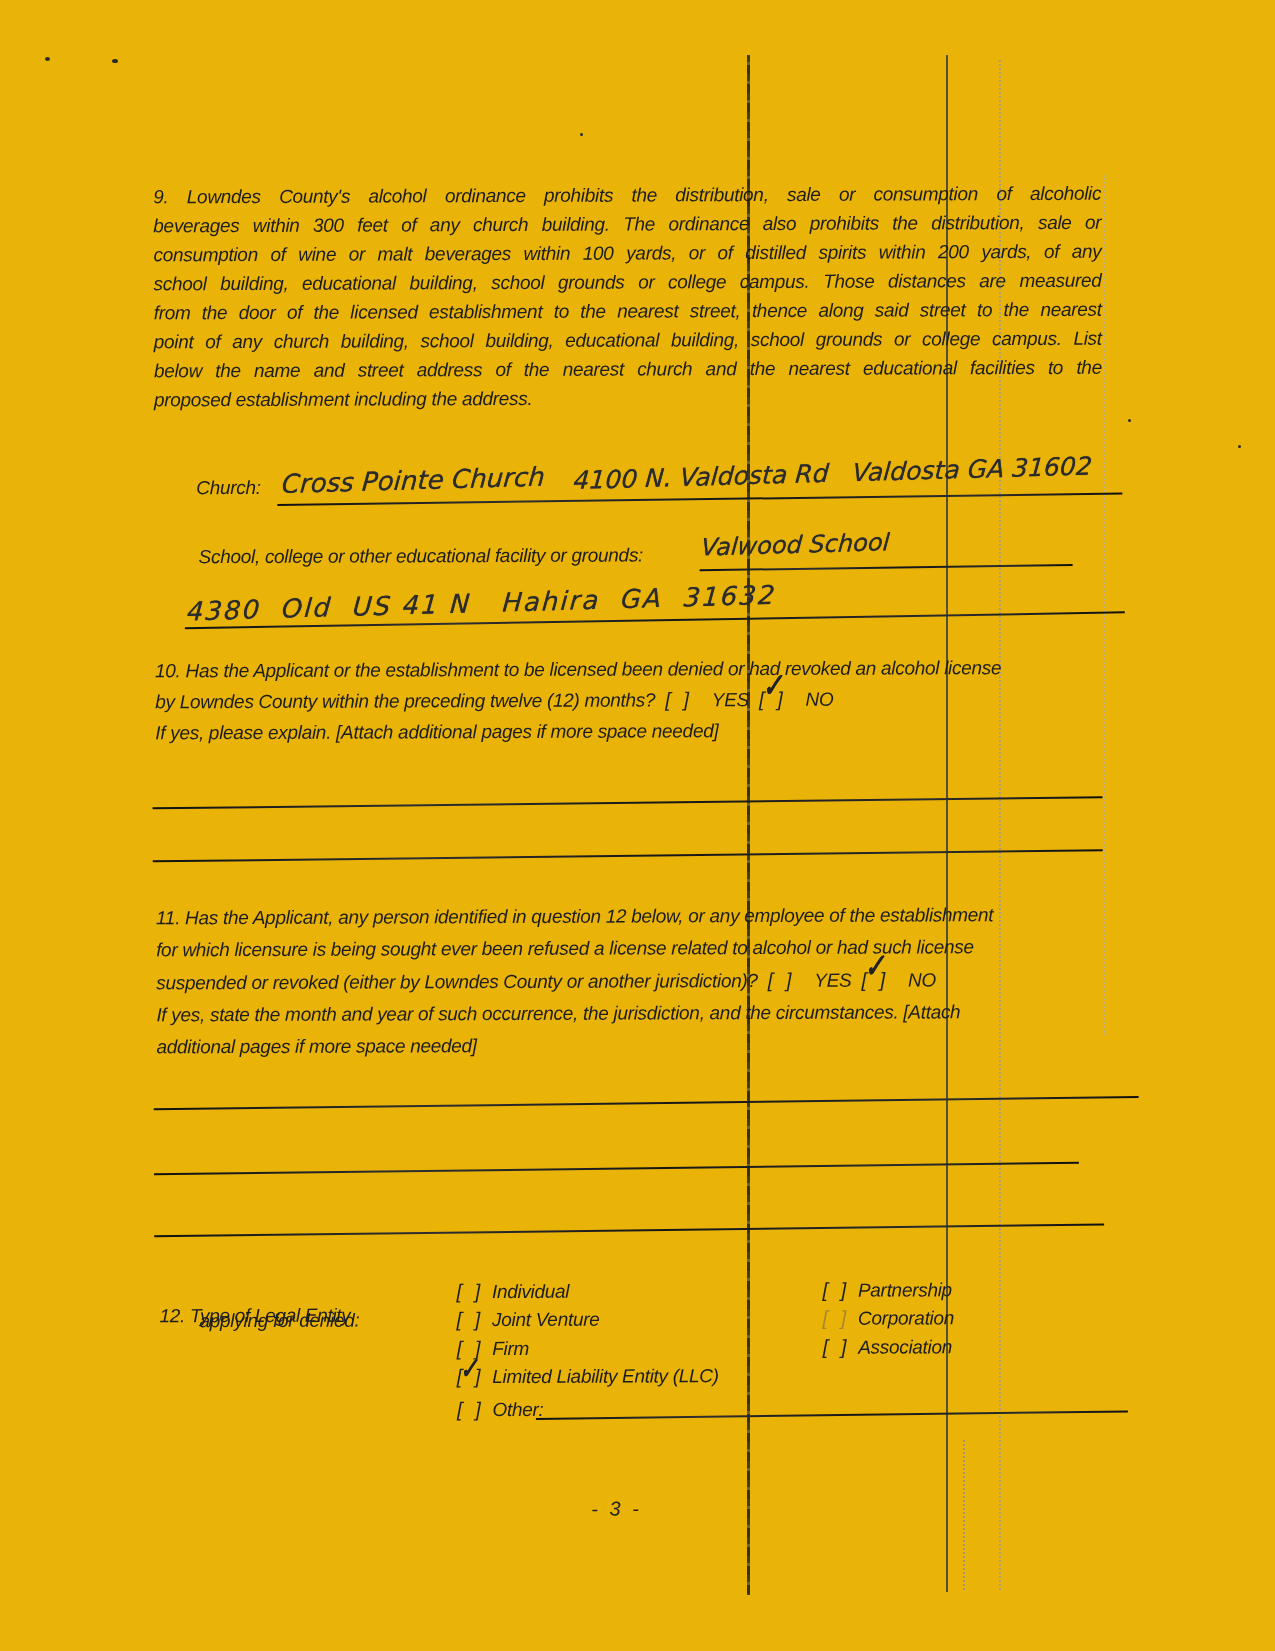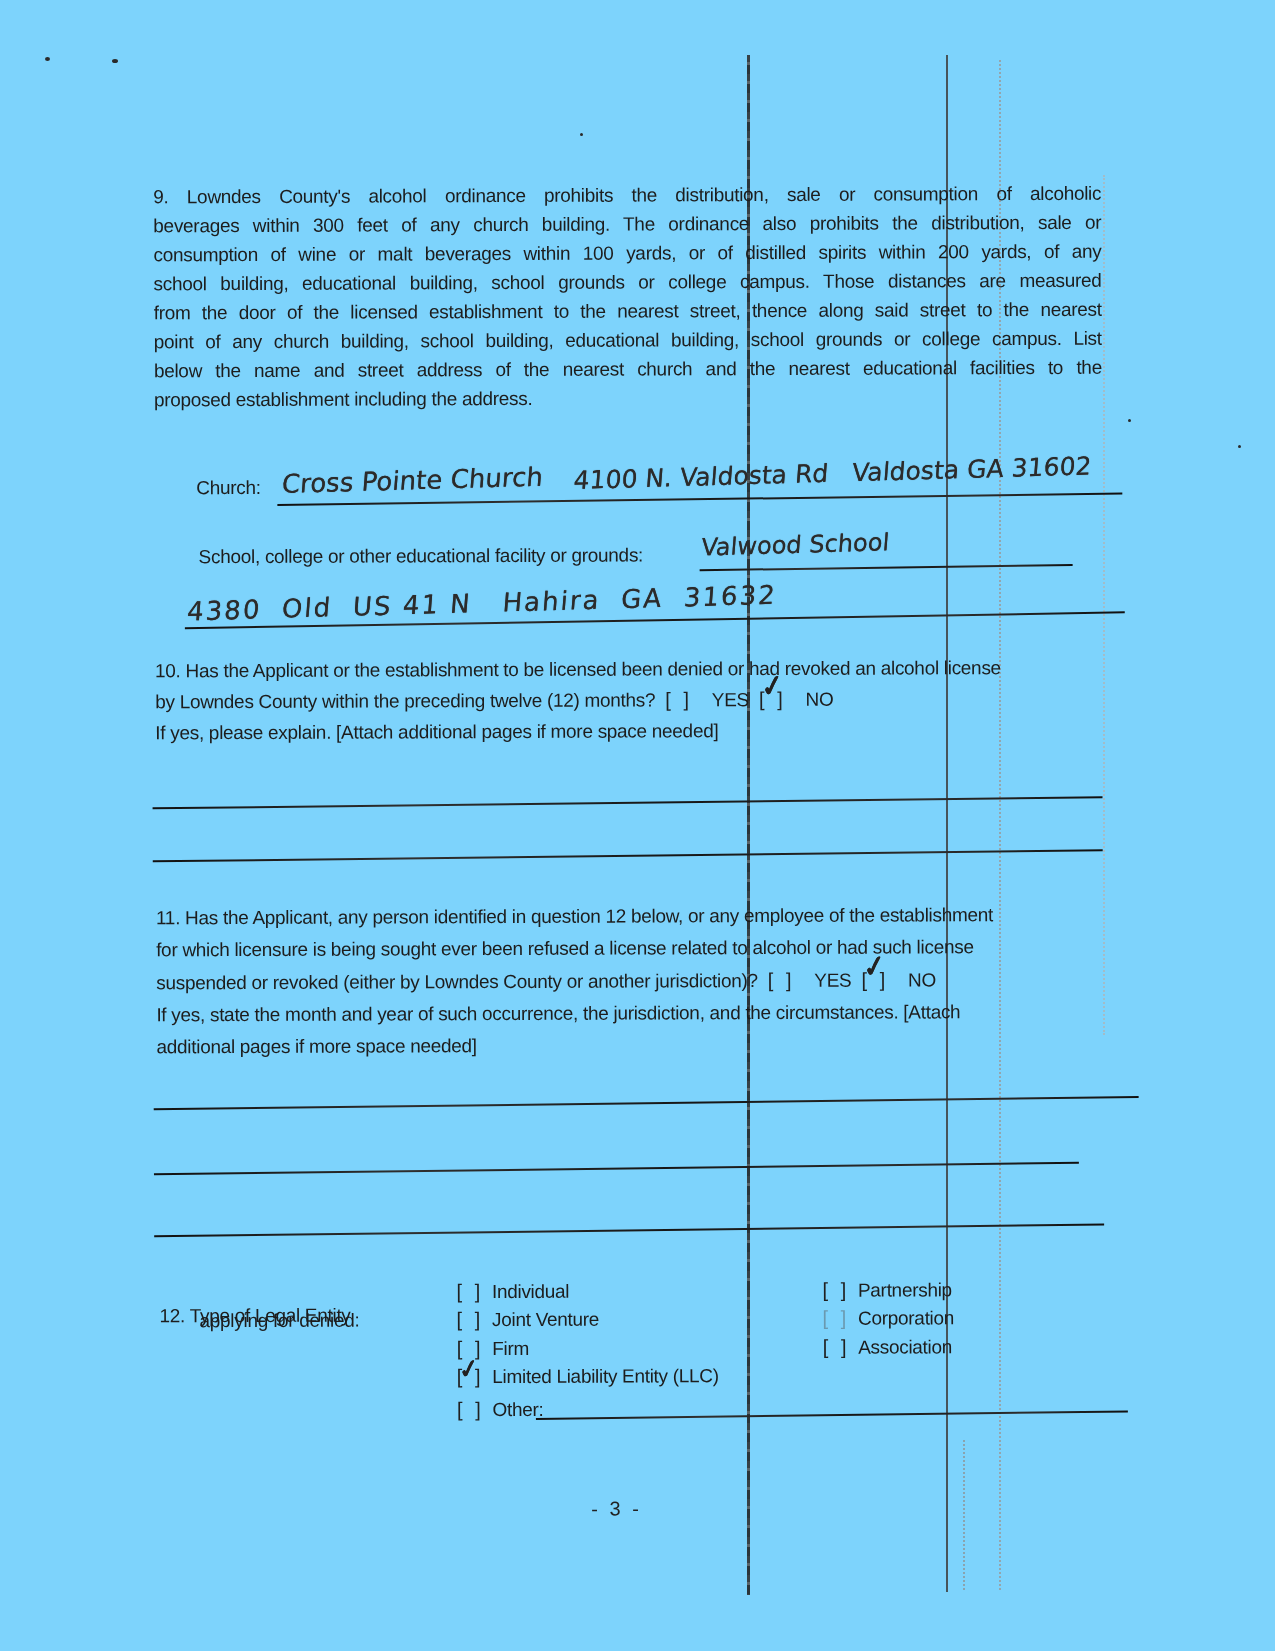--- a/index.html
+++ b/index.html
@@ -1,19 +1,19 @@
 <!DOCTYPE html>
 <html><head>
 <meta charset="utf-8">
 <style>
   html,body{margin:0;padding:0;background:#e8e8e8;}
   .page{
     position:relative;width:1275px;height:1651px;margin:0 auto;
-    background:#7dd3fc;overflow:hidden;
-    font-family:"Liberation Sans",sans-serif;color:#1c1c1c;
+    background:#eab308;overflow:hidden;
+    font-family:"Liberation Sans",sans-serif;color:#1c1c1c;font-style:italic;
   }
   .doc{position:absolute;left:0;top:0;width:100%;height:100%;transform:rotate(-0.22deg);transform-origin:40% 40%;}
   .ptext{font-size:19px;letter-spacing:-0.3px;color:#1d1d1d;}
   .q9block{position:absolute;left:155px;top:181px;width:948px;line-height:29px;}
   .jline{text-align:justify;text-align-last:justify;}
   .lastline{text-align:left;}
   .q10block{position:absolute;left:155px;top:654px;width:948px;line-height:31px;}
   .q11block{position:absolute;left:155px;top:901px;width:952px;line-height:32px;}
   .rowlabel{position:absolute;white-space:pre;}
   

